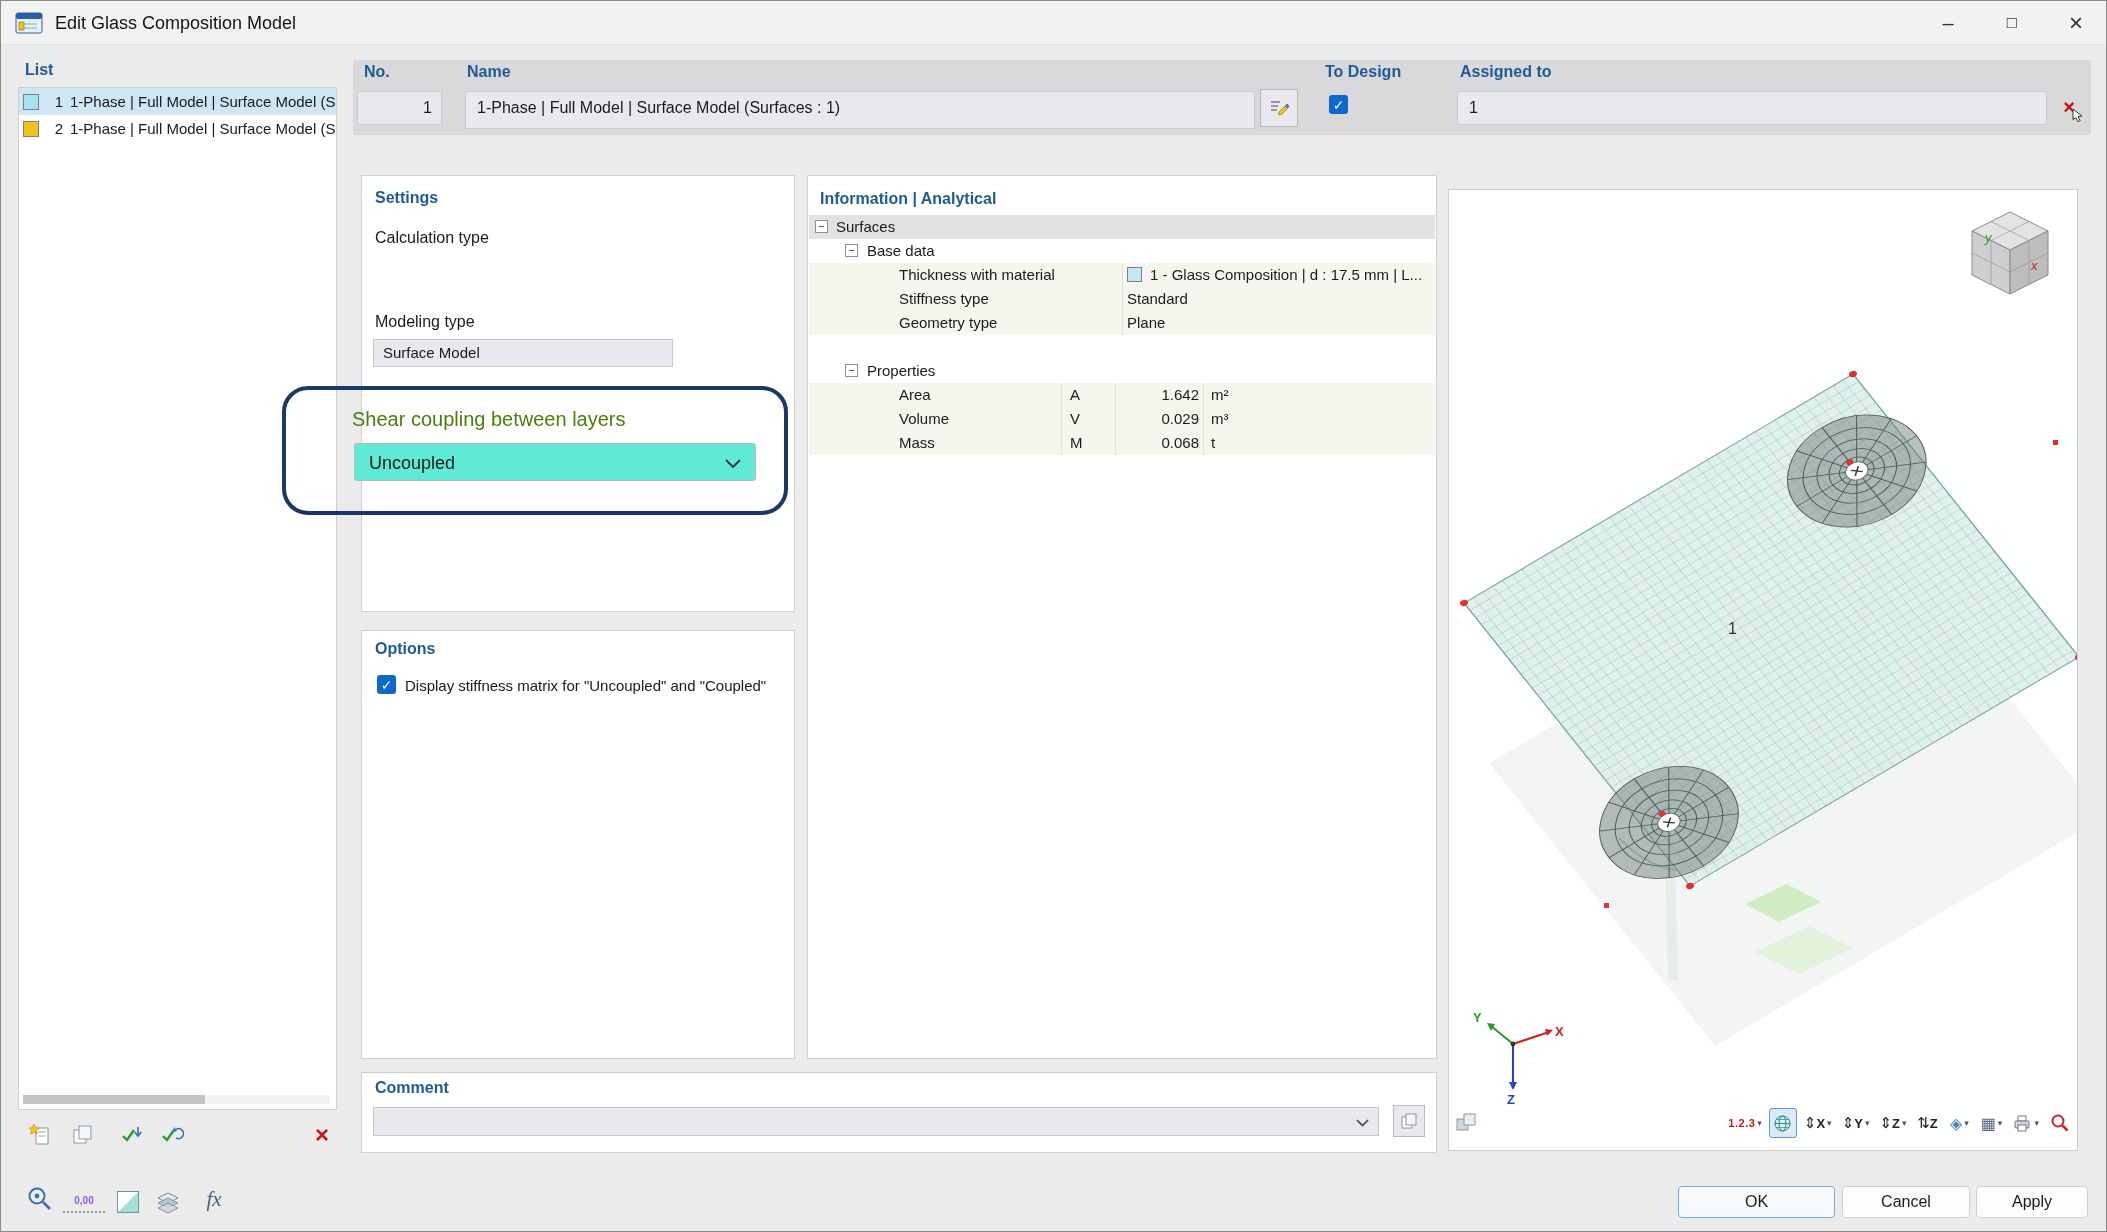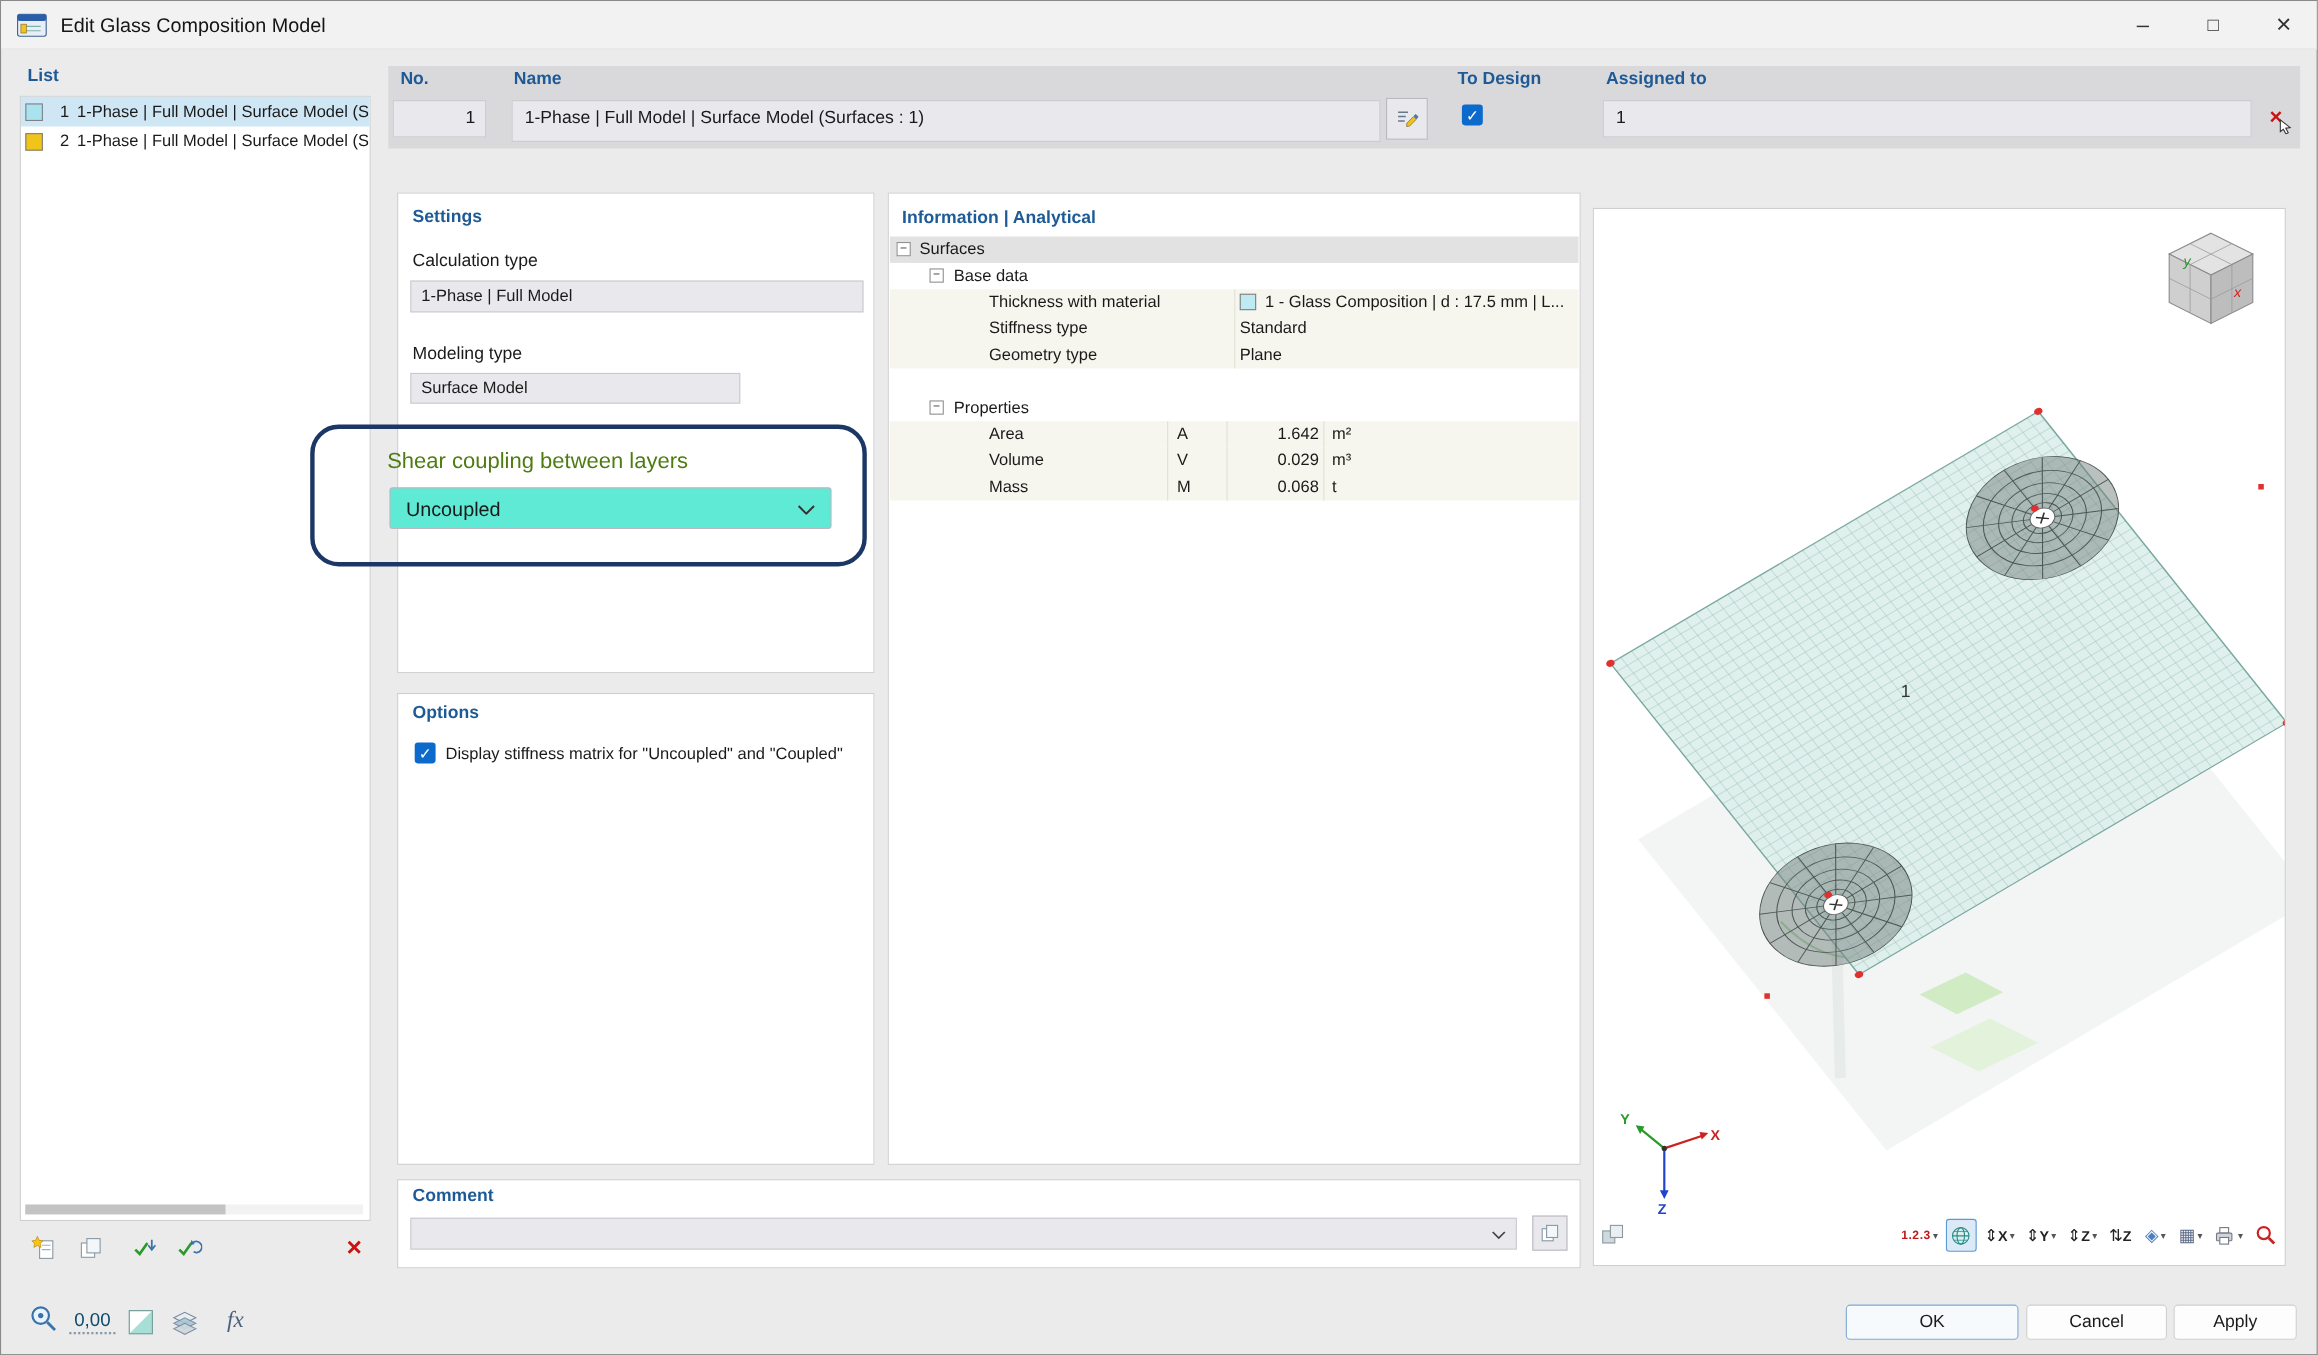--- a/index.html
+++ b/index.html
@@ -59,21 +59,21 @@
   .vtb{position:absolute;left:1451px;top:1104px;width:622px;height:36px;display:flex;align-items:center;gap:4px;}
   .vicon{height:30px;min-width:28px;display:flex;align-items:center;justify-content:center;
          border-radius:3px;padding:0 3px;font-size:15px;color:#333;}
   .vicon.on{background:#dce9f7;border:1px solid #5b9bd5;}
   .caret{font-size:9px;color:#555;margin-left:2px;}
   .rednum{color:#c01818;font-weight:bold;font-size:11px;letter-spacing:0.5px;}
   .dirglyph{font-size:15px;color:#222;}
   .dirletter{font-weight:bold;font-size:13px;color:#222;}
   .redx{color:#cc1111;font-weight:bold;}
   .fxicon{font-family:"Liberation Serif",serif;font-style:italic;font-size:21px;color:#4a617d;}
-  .precision{color:#0c4a6e;font-weight:normal;font-size:17px;border-bottom:2px dotted #8899aa;padding:0 2px;}
+  .precision{color:#8b5cf6;font-weight:bold;font-size:10px;border-bottom:2px dotted #8899aa;padding:0 2px;}
   .colorsq{width:22px;height:22px;border:1px solid #6a9a94;background:linear-gradient(135deg,#ffffff 48%,#a7ded6 52%);}
 </style>
 </head>
 <body>
 
 <div class="win">
 
   <div class="titlebar">
     <svg class="b" style="left:14px;top:11px" width="28" height="22" viewBox="0 0 28 22">
       <rect x="1" y="1" width="26" height="20" rx="2" fill="#e8eef8" stroke="#3a5f90"></rect>
@@ -164,21 +164,20 @@
     <span class="redx" style="font-size:20px">×</span>
     <svg style="position:absolute;right:1px;bottom:3px" width="12" height="14" viewBox="0 0 12 14">
       <polygon points="1,1 10,8 6,8.6 8.2,12.6 6,13.7 3.8,9.6 1,11.6" fill="#ffffff" stroke="#333" stroke-width="1"></polygon>
     </svg>
   </span>
 
 
   <div class="panel b" style="left:360px;top:174px;width:434px;height:437px"></div>
   <span class="lab b" style="left:374px;top:188px">Settings</span>
   <span class="b" style="left:374px;top:228px">Calculation type</span>
-  <div class="field b" style="left:372px;top:254px;width:412px;height:29px;line-height:27px;padding-left:9px;font-size:15px">1-Phase | Full Model</div>
   <span class="b" style="left:374px;top:312px">Modeling type</span>
   <div class="field b" style="left:372px;top:338px;width:300px;height:28px;line-height:26px;padding-left:9px;font-size:15px">Surface Model</div>
 
   <div class="callout">
     <span class="b" style="left:66px;top:18px;font-size:20px;color:#4d7c0f;white-space:nowrap">Shear coupling between layers</span>
     <div class="dropdown" style="left:68px;top:53px;width:402px;height:38px">
       <span class="b" style="left:14px;top:0;line-height:38px;font-size:18px">Uncoupled</span>
       <svg class="b" style="right:14px;top:15px" width="16" height="9" viewBox="0 0 16 9">
         <polyline points="1,1 8,8 15,1" fill="none" stroke="#333" stroke-width="1.8"></polyline>
       </svg>

